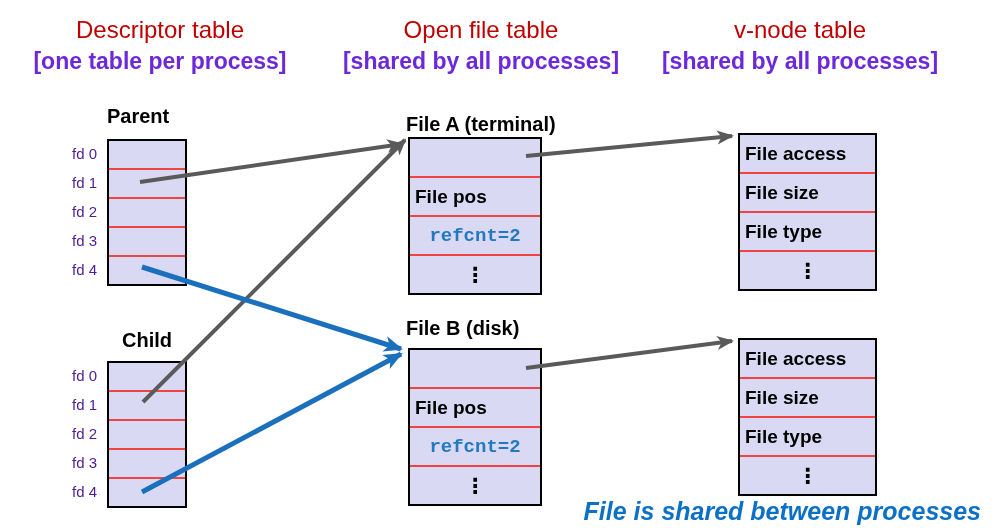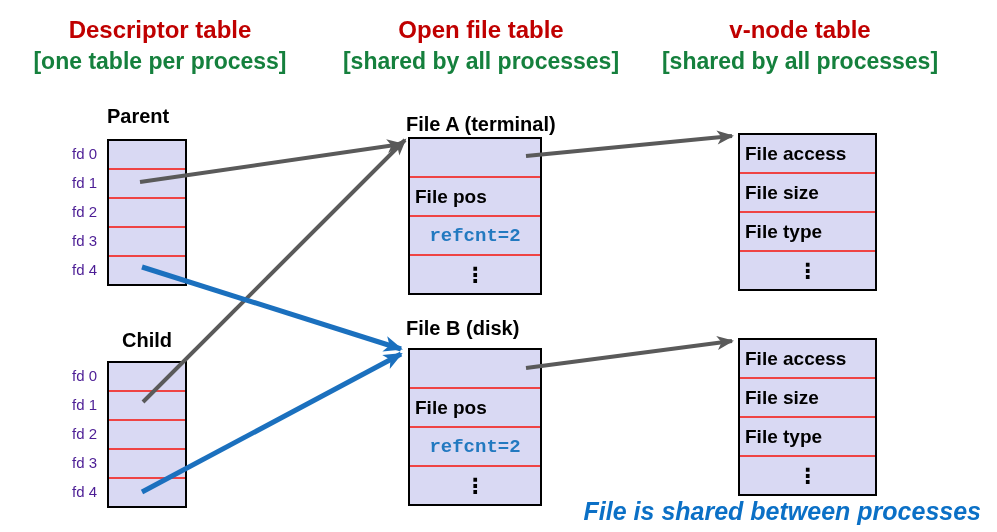--- a/index.html
+++ b/index.html
@@ -1,22 +1,22 @@
 <!DOCTYPE html>
 <html><head>
 <meta charset="utf-8">
 <style>
   html,body{margin:0;padding:0;}
   body{
     width:997px;height:532px;position:relative;background:#ffffff;
     font-family:"Liberation Sans","DejaVu Sans",sans-serif;overflow:hidden;
   }
   .col-head{position:absolute;top:14px;text-align:center;}
-  .head-title{font-size:24px;font-weight:bold;color:#c00000;line-height:32px;}
-  .head-sub{font-size:23px;font-weight:bold;color:#15803d;line-height:30px;}
+  .head-title{font-size:24px;font-weight:normal;color:#c00000;line-height:32px;}
+  .head-sub{font-size:23px;font-weight:bold;color:#6d28d9;line-height:30px;}
   .tbl-label{position:absolute;font-size:20px;font-weight:bold;color:#000;}
   .box{position:absolute;box-sizing:border-box;border:2px solid #000;background:#d9d9f3;}
   .cell{box-sizing:border-box;border-top:2px solid #ef4444;display:flex;align-items:center;}
   .cell:first-child{border-top:none;}
   .fd-box .cell{height:29px;}
   .fd-box .cell:first-child{height:27px;}
   .file-box .cell,.vnode-box .cell{height:39px;}
   .file-box .cell:first-child,.vnode-box .cell:first-child{height:37px;}
   .fd-labels{position:absolute;width:52px;}
   .fd-labels div{height:29px;display:flex;align-items:center;justify-content:flex-end;

